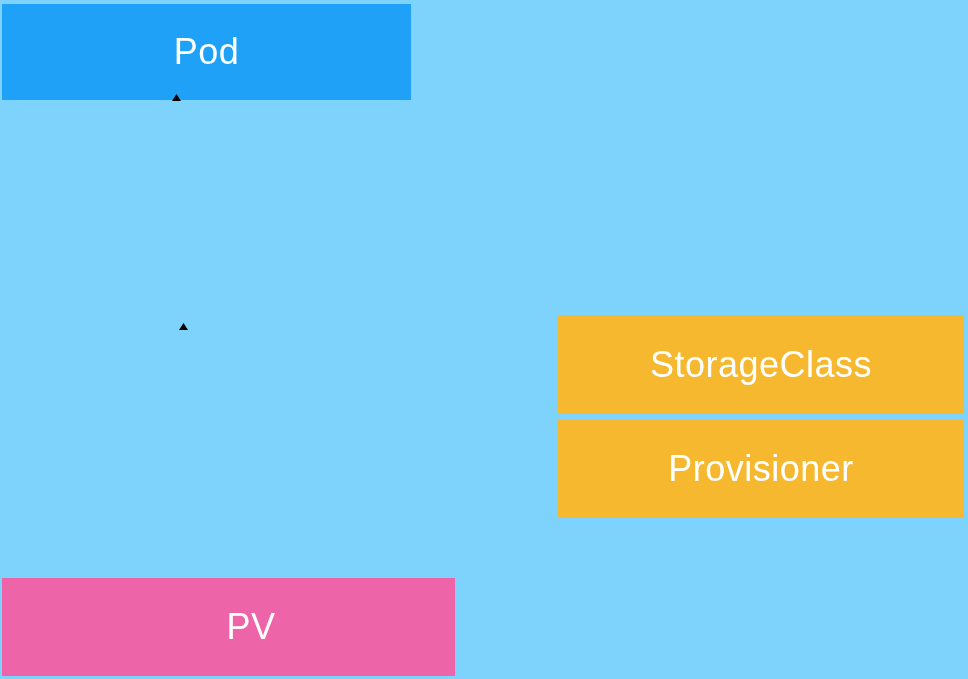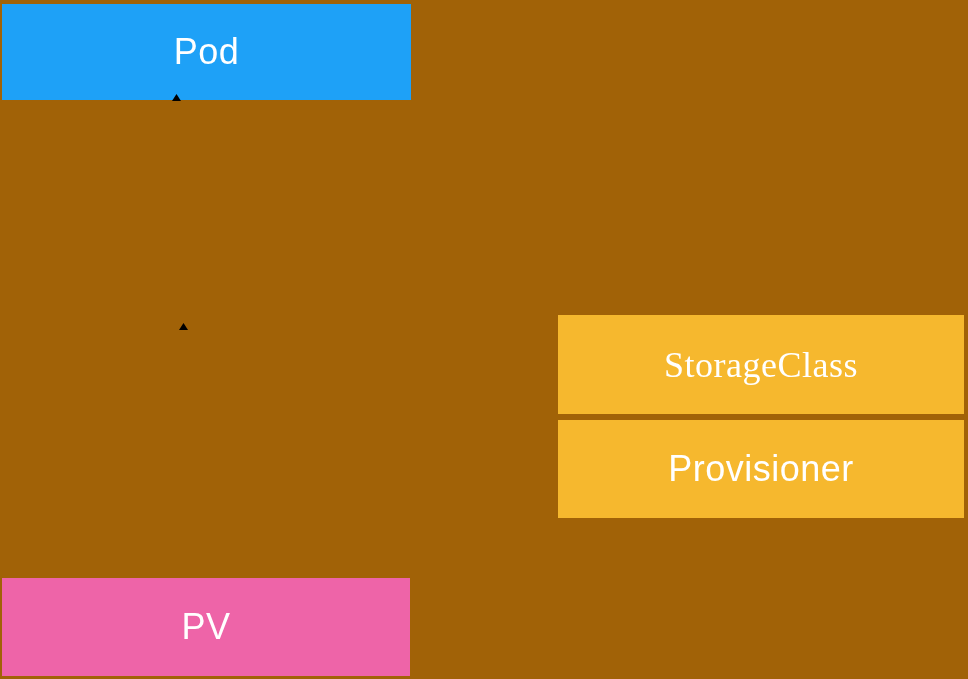--- a/index.html
+++ b/index.html
@@ -4,21 +4,21 @@
 <style>
   html, body {
     margin: 0;
     padding: 0;
     background: #000000;
   }
   .canvas {
     position: relative;
     width: 968px;
     height: 679px;
-    background: #a16207;
+    background: #7dd3fc;
     overflow: hidden;
     font-family: "Liberation Sans", sans-serif;
   }
   .node {
     position: absolute;
     display: flex;
     align-items: center;
     justify-content: center;
   }
   .node-label {
@@ -26,21 +26,21 @@
     font-size: 36px;
     font-weight: 400;
     letter-spacing: 0.5px;
     white-space: nowrap;
   }
   
   .node-pod          { left: 2px;   top: 4px;   width: 409px; height: 96px; }
   .node-pvc          { left: 2px;   top: 228px; width: 407px; height: 101px; }
   .node-pv           { left: 2px;   top: 578px; width: 408px; height: 98px; }
   
-  .node-storageclass { left: 558px; top: 315px; width: 406px; height: 99px; font-family: Liberation Serif, serif; }
+  .node-storageclass { left: 558px; top: 315px; width: 406px; height: 99px; }
   .node-provisioner  { left: 558px; top: 420px; width: 406px; height: 98px; }
 
   
   .arrow-tip {
     position: absolute;
     width: 9px;
     height: 7px;
     clip-path: polygon(50% 0, 0 100%, 100% 100%);
   }
   .arrow-tip-pod { left: 172px; top: 94px; }
@@ -57,21 +57,21 @@
 
 
   <div class="node node-storageclass" style="background-color: rgb(246, 184, 46);">
     <span class="node-label">StorageClass</span>
   </div>
 
   <div class="node node-provisioner" style="background-color: rgb(246, 184, 46);">
     <span class="node-label">Provisioner</span>
   </div>
 
-  <div class="node node-pv" style="background-color: rgb(238, 100, 168);">
+  <div class="node node-pv" style="background-color: rgb(238, 100, 168); padding-left: 45px;">
     <span class="node-label">PV</span>
   </div>
 
   <div class="arrow-tip arrow-tip-pod" style="background-color: rgb(0, 0, 0);"></div>
 
   <div class="arrow-tip arrow-tip-pvc" style="background-color: rgb(0, 0, 0);"></div>
 
 </div>
 
 </body></html>

